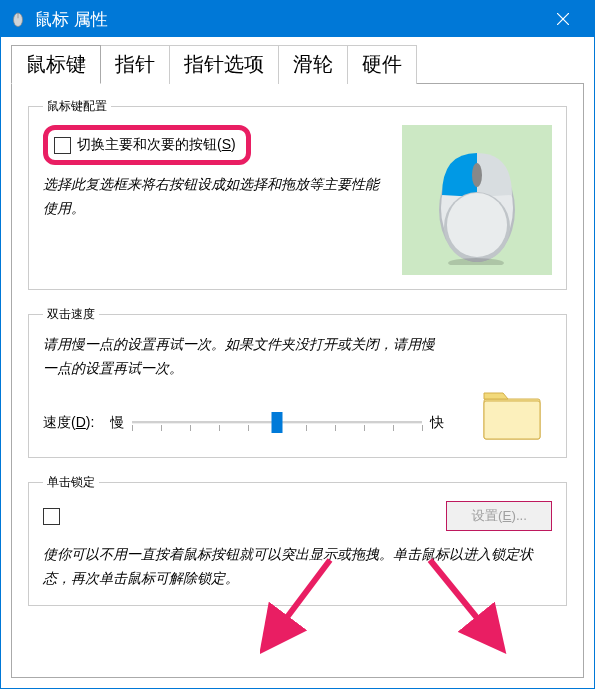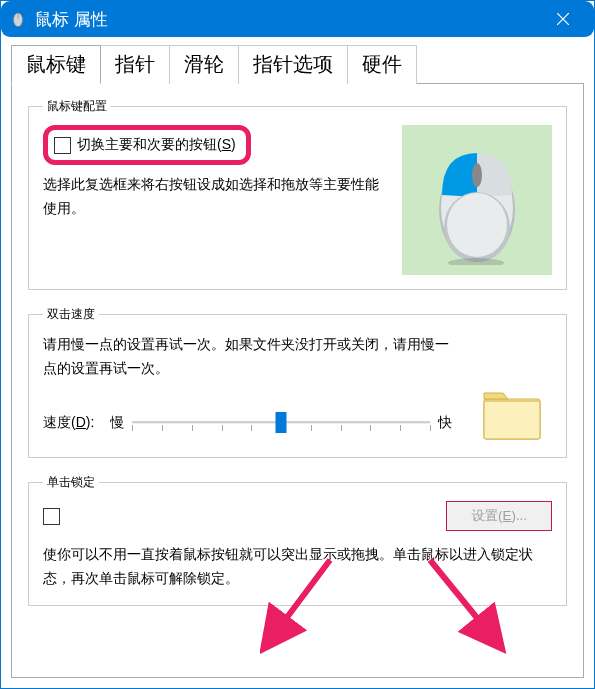--- a/index.html
+++ b/index.html
@@ -14,21 +14,20 @@
     }
     .window { width: 595px; height: 689px; border: 1px solid #0078d7; display: flex; flex-direction: column; background: #fff; }
     .titlebar {
       background: #0078d7;
       color: #fff;
       height: 36px;
       display: flex;
       align-items: center;
       padding: 0 8px;
       font-size: 17px;
-      border-radius: 9px;
     }
     .titlebar .icon { margin-right: 8px; display: flex; align-items: center; }
     .titlebar .title { flex: 1; }
     .titlebar .close-btn {
       width: 46px; height: 36px;
       display: flex; align-items: center; justify-content: center;
       cursor: pointer;
     }
     .content { flex: 1; padding: 8px 10px 10px 10px; background: #fff; display: flex; flex-direction: column; }
     .tabs { display: flex; position: relative; margin-bottom: 0; }
@@ -56,41 +55,41 @@
       overflow: hidden;
     }
     fieldset {
       border: 1px solid #ccc;
       padding: 10px 14px 14px 14px;
       margin-bottom: 16px;
       position: relative;
     }
     legend { padding: 0 4px; font-size: 12px; }
     .fieldset-row { display: flex; }
-    .fieldset-text { flex: 1; padding-right: 10px; }
+    .fieldset-text { flex: 1; padding-right: 18px; }
     .fieldset-img {
       width: 150px; height: 150px;
       background: #cce8c4;
       display: flex; align-items: center; justify-content: center;
       flex-shrink: 0;
     }
     .checkbox-row { display: flex; align-items: center; margin-bottom: 10px; }
     .checkbox {
       width: 17px; height: 17px; border: 1.5px solid #333;
       margin-right: 6px; flex-shrink: 0;
     }
     .highlight-box {
       border: 5px solid #e91e63;
       border-radius: 12px;
       padding: 6px 10px 6px 6px;
       display: inline-flex;
       align-items: center;
       margin-bottom: 8px;
     }
-    .desc { line-height: 1.7; color: #000; }
+    .desc { line-height: 1.7; color: #000; font-style: italic; }
     .speed-row { display: flex; align-items: center; margin-top: 30px; }
     .speed-label { margin-right: 8px; }
     .speed-min { margin: 0 8px; }
     .speed-max { margin-left: 8px; }
     .slider {
       flex: 1; height: 24px; position: relative;
       display: flex; align-items: center;
     }
     .slider-track {
       height: 3px; background: #d0d0d0; width: 100%;
@@ -156,22 +155,22 @@
           <line x1="0" y1="0" x2="12" y2="12" stroke="#fff" stroke-width="1.2"></line>
           <line x1="12" y1="0" x2="0" y2="12" stroke="#fff" stroke-width="1.2"></line>
         </svg>
     </div>
   </div>
 
   <div class="content">
     <div class="tabs">
       <div class="tab active">鼠标键</div>
       <div class="tab">指针</div>
+      <div class="tab">指针选项</div>
       <div class="tab">滑轮</div>
-      <div class="tab">指针选项</div>
       <div class="tab">硬件</div>
     </div>
 
     <div class="tab-panel">
 
       <fieldset>
         <legend>鼠标键配置</legend>
         <div class="fieldset-row">
           <div class="fieldset-text">
             <div class="highlight-box">

